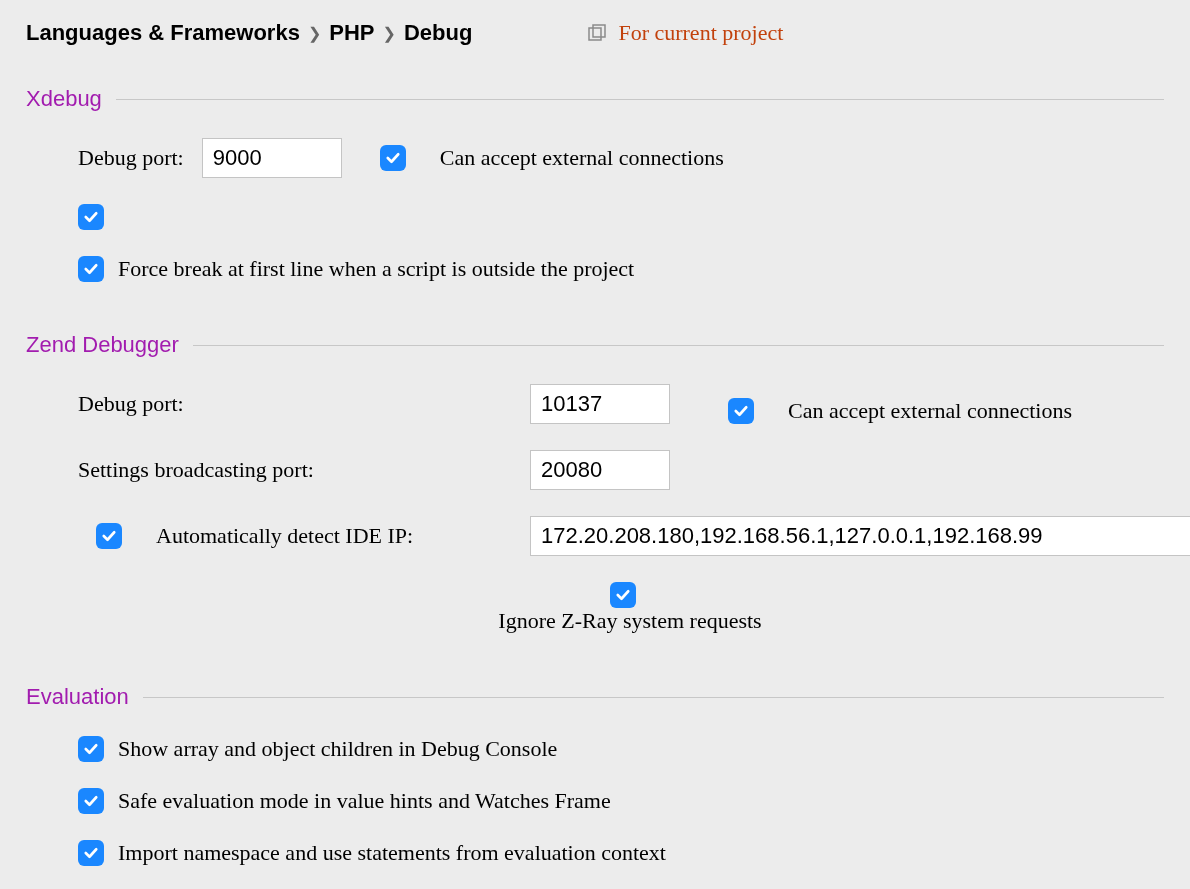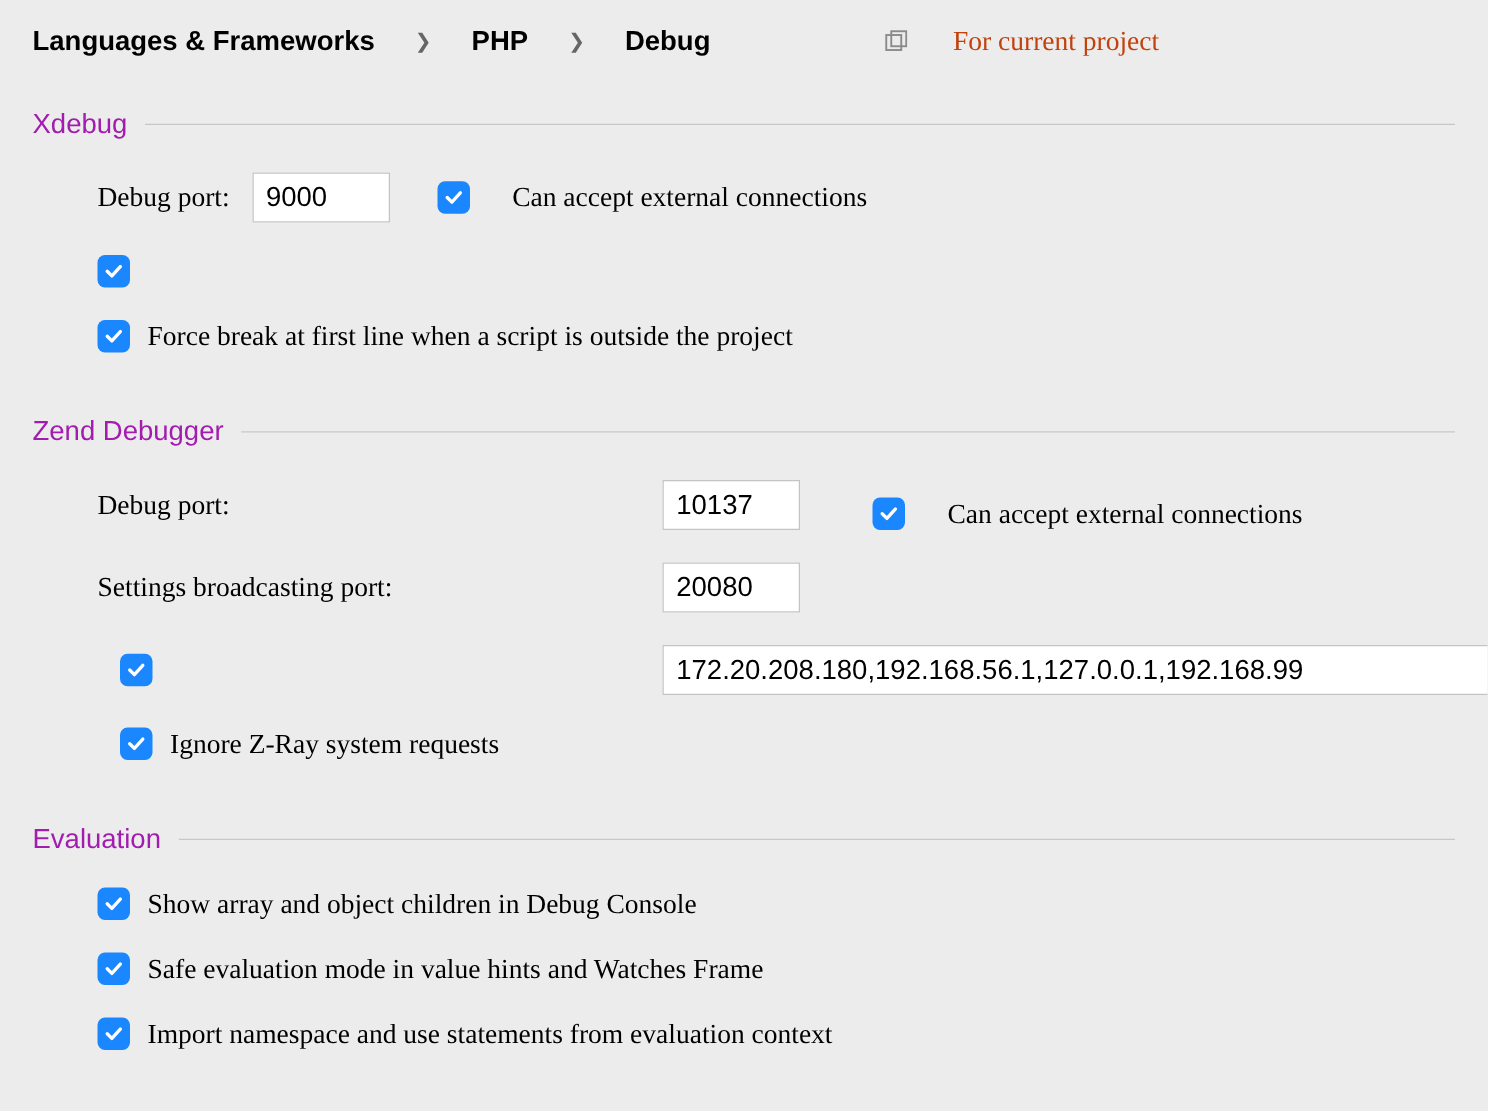--- a/index.html
+++ b/index.html
@@ -8,21 +8,21 @@
       background: #ececec;
       font-size: 22px;
       color: #000;
       width: 1190px;
       height: 889px;
       padding: 20px 26px;
     }
     .header {
       display: flex;
       align-items: center;
-      gap: 28px;
+      gap: 4px;
       margin-bottom: 40px;
     }
     .crumb { font-weight: 700; color: #000; }
     .chev { color: #666; font-size: 16px; font-weight: 400; margin: 0 4px; }
     .scope-icon {
       display: inline-flex;
       align-items: center;
       color: #8a8a8a;
       margin-left: 110px;
     }
@@ -48,21 +48,21 @@
     .label { color: #000; font-family: Liberation Serif, serif; }
 
     input[type="text"] {
       border: 1px solid #c4c4c4;
       background: #fff;
       font-size: 22px;
       padding: 6px 10px;
       font-family: inherit;
       color: #000;
     }
-    .w-small { width: 110px; }
+    .w-small { width: 140px; }
     .w-wide { width: 720px; }
     .readonly { border-color: #c4c4c4; }
 
     .checkbox {
       width: 26px;
       height: 26px;
       border-radius: 6px;
       background: #1a87ff;
       display: inline-flex;
       align-items: center;
@@ -155,25 +155,26 @@
 
     <span class="label">Settings broadcasting port:</span>
     <input type="text" class="w-small" value="20080" style="">
 
     <div class="inline-group" style="padding-left:18px;">
       <span class="checkbox">
         <svg viewBox="0 0 24 24" fill="none" stroke="#fff" stroke-width="3.5" stroke-linecap="round" stroke-linejoin="round">
             <polyline points="5 12 10 17 19 7"></polyline>
           </svg>
       </span>
+      <span class="label">Automatically detect IDE IP:</span>
     </div>
     <input type="text" class="w-wide readonly" value="172.20.208.180,192.168.56.1,127.0.0.1,192.168.99" style="">
   </div>
 
-  <div class="row last-in-section" style="padding-left:18px;">
+  <div class="row last-in-section" style="padding-left:18px;flex-direction:column;">
     <span class="checkbox">
       <svg viewBox="0 0 24 24" fill="none" stroke="#fff" stroke-width="3.5" stroke-linecap="round" stroke-linejoin="round">
           <polyline points="5 12 10 17 19 7"></polyline>
         </svg>
     </span>
     <span class="label">Ignore Z-Ray system requests</span>
   </div>
 </div>
 
 <div class="section-title-row">

